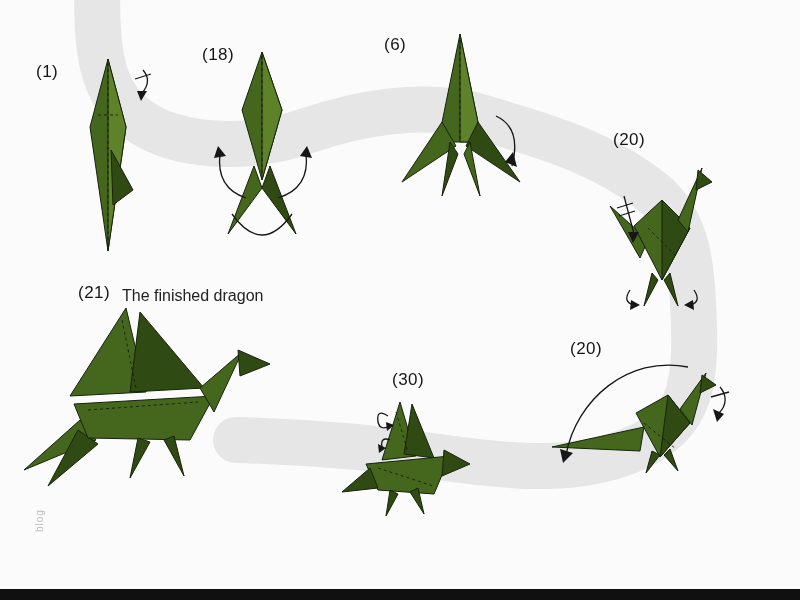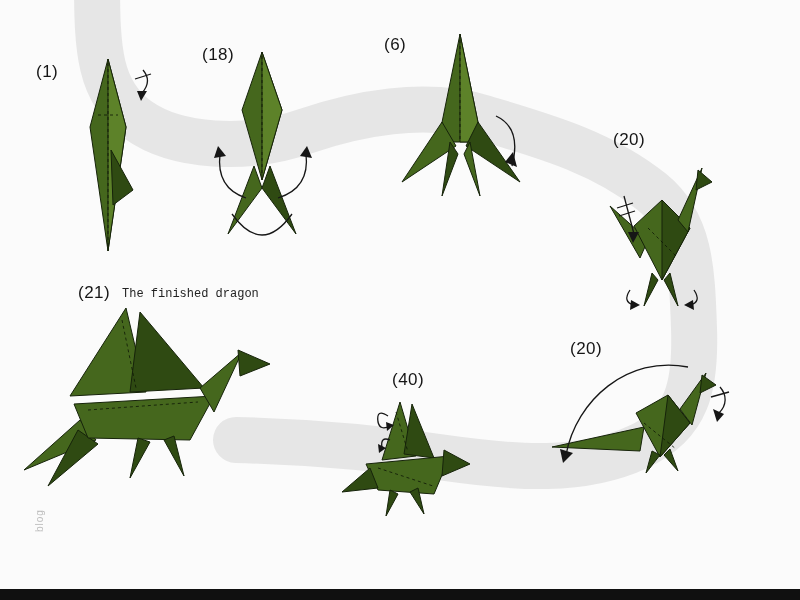--- a/index.html
+++ b/index.html
@@ -7,22 +7,22 @@
     position:relative;width:800px;height:600px;background:#fbfbfb;
     overflow:hidden;font-family:"Liberation Sans",sans-serif;
   }
   .layer{position:absolute;left:0;top:0;}
   .fig{position:absolute;overflow:visible;}
   .step-label{
     position:absolute;font-size:17px;color:#151515;letter-spacing:.5px;
     font-family:"Liberation Sans",sans-serif;white-space:nowrap;
   }
   .caption{
-    position:absolute;font-size:12px;color:#222;white-space:nowrap;
-    font-family:Liberation Mono, monospace;
+    position:absolute;font-size:16px;color:#222;white-space:nowrap;
+    font-family:Liberation Sans, sans-serif;
   }
   .watermark{
     position:absolute;left:34px;top:532px;color:#bdbdbd;font-size:10px;
     transform:rotate(-90deg);transform-origin:left top;letter-spacing:1px;
   }
   .bottom-bar{position:absolute;left:0;bottom:0;width:800px;height:11px;background:#101010;}
   .crease{stroke:#0d1505;stroke-width:.8;stroke-dasharray:3 3;fill:none;}
   .arrow{stroke:#161616;stroke-width:1.3;fill:none;}
   .ah{fill:#161616;stroke:none;}
   .ol{stroke:#16230a;stroke-width:1;stroke-linejoin:round;}
@@ -148,19 +148,19 @@
     <polygon class="gd ol" points="156,136 166,176 146,140"></polygon>
     <line class="crease" x1="70" y1="110" x2="180" y2="102"></line>
     <line class="crease" x1="104" y1="20" x2="118" y2="88"></line>
   </svg>
 
   <div class="step-label" style="left:36px;top:62px">(1)</div>
   <div class="step-label" style="left:202px;top:45px">(18)</div>
   <div class="step-label" style="left:384px;top:35px">(6)</div>
   <div class="step-label" style="left:613px;top:130px">(20)</div>
   <div class="step-label" style="left:570px;top:339px">(20)</div>
-  <div class="step-label" style="left:392px;top:370px">(40)</div>
+  <div class="step-label" style="left:392px;top:370px">(30)</div>
   <div class="step-label" style="left:78px;top:283px">(21)</div>
   <div class="caption" style="left:122px;top:287px">The finished dragon</div>
 
   <div class="watermark">blog</div>
   <div class="bottom-bar"></div>
 </div>
 
 </body></html>

